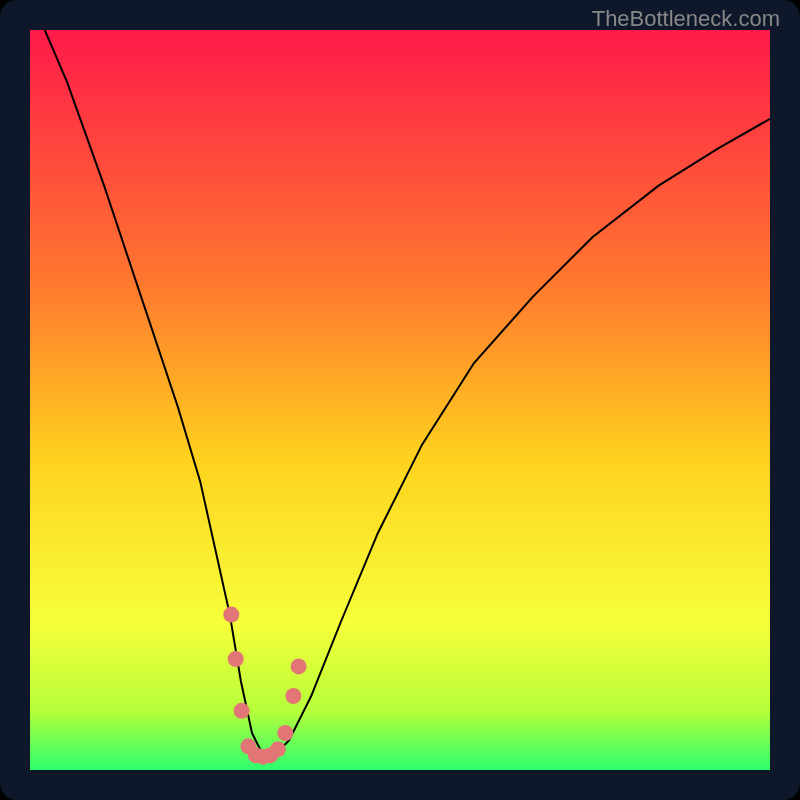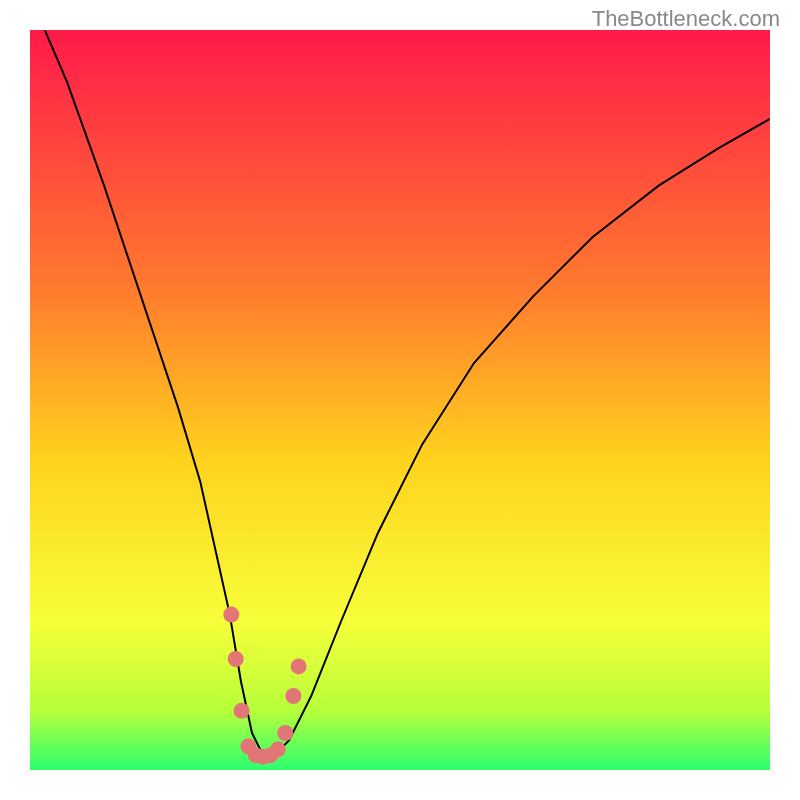--- a/index.html
+++ b/index.html
@@ -1,21 +1,22 @@
 <!DOCTYPE html>
 <html><head>
 <meta charset="utf-8">
 <style>
   * { margin: 0; padding: 0; box-sizing: border-box; }
   html, body { width: 800px; height: 800px; overflow: hidden; background: #000; }
   .frame {
     width: 800px;
     height: 800px;
-    background: #ffffff;
+    background: #0f172a;
     position: relative;
+    border-radius: 17px;
   }
   .watermark {
     position: absolute;
     top: 6px;
     right: 20px;
     color: #888;
     font-family: Arial, Helvetica, sans-serif;
     font-size: 22px;
     z-index: 10;
   }

